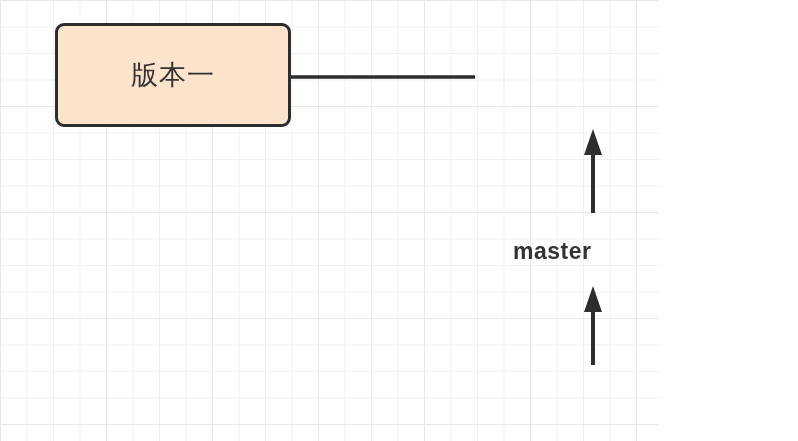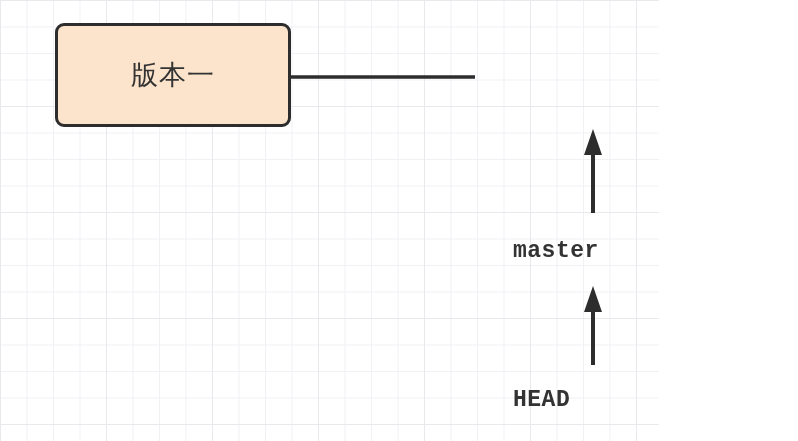--- a/index.html
+++ b/index.html
@@ -12,21 +12,20 @@
     width: 659px;
     height: 441px;
     background-color: #ffffff;
     background-image:
       linear-gradient(to right, #e7e9ec 1px, transparent 1px),
       linear-gradient(to bottom, #e7e9ec 1px, transparent 1px),
       linear-gradient(to right, #f0f1f4 1px, transparent 1px),
       linear-gradient(to bottom, #f0f1f4 1px, transparent 1px);
     background-size: 106px 106px, 106px 106px, 26.5px 26.5px, 26.5px 26.5px;
     overflow: hidden;
-    font-family: Liberation Mono, monospace;
   }
   .node {
     position: absolute;
     box-sizing: border-box;
     background: #fce4cc;
     border: 3.5px solid #2d2d2d;
     border-radius: 9px;
     display: flex;
     align-items: center;
     justify-content: center;
@@ -78,15 +77,14 @@
     </g>
   </svg>
 
   <div class="node node-v1">
     <span class="node-label">版本一</span>
   </div>
 
 
   <div class="pointer-label label-master">master</div>
 
-  <div class="pointer-label label-head">HEAD</div>
 
 </div>
 
 </body></html>

